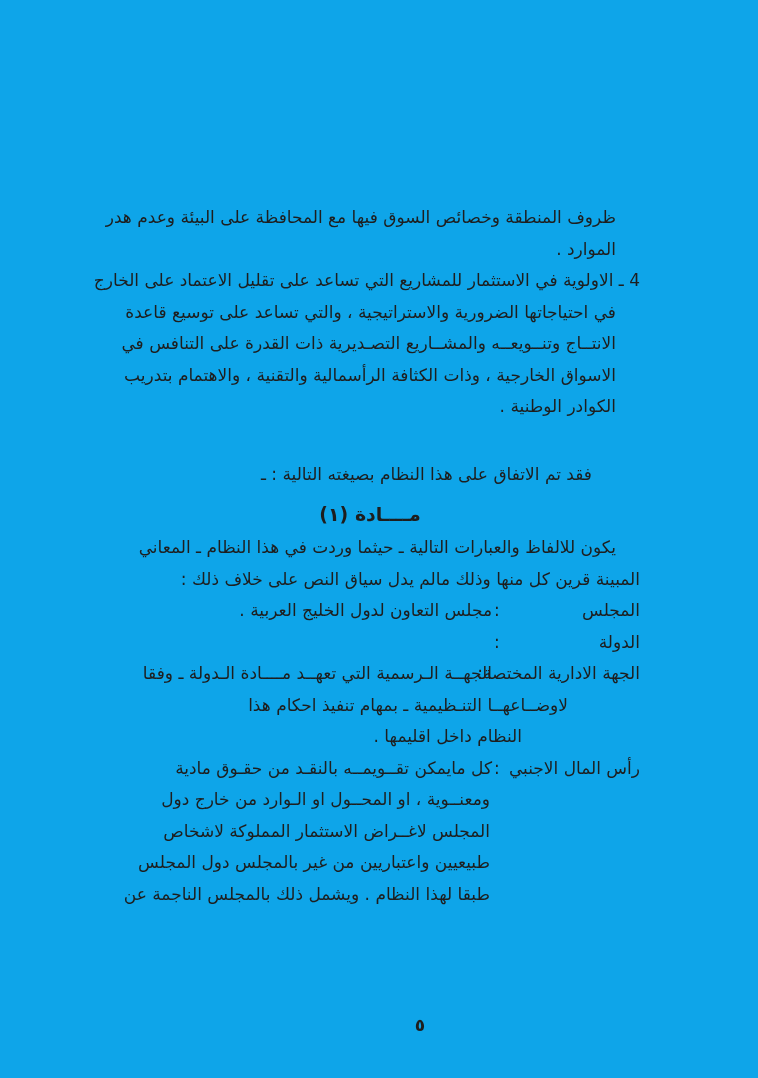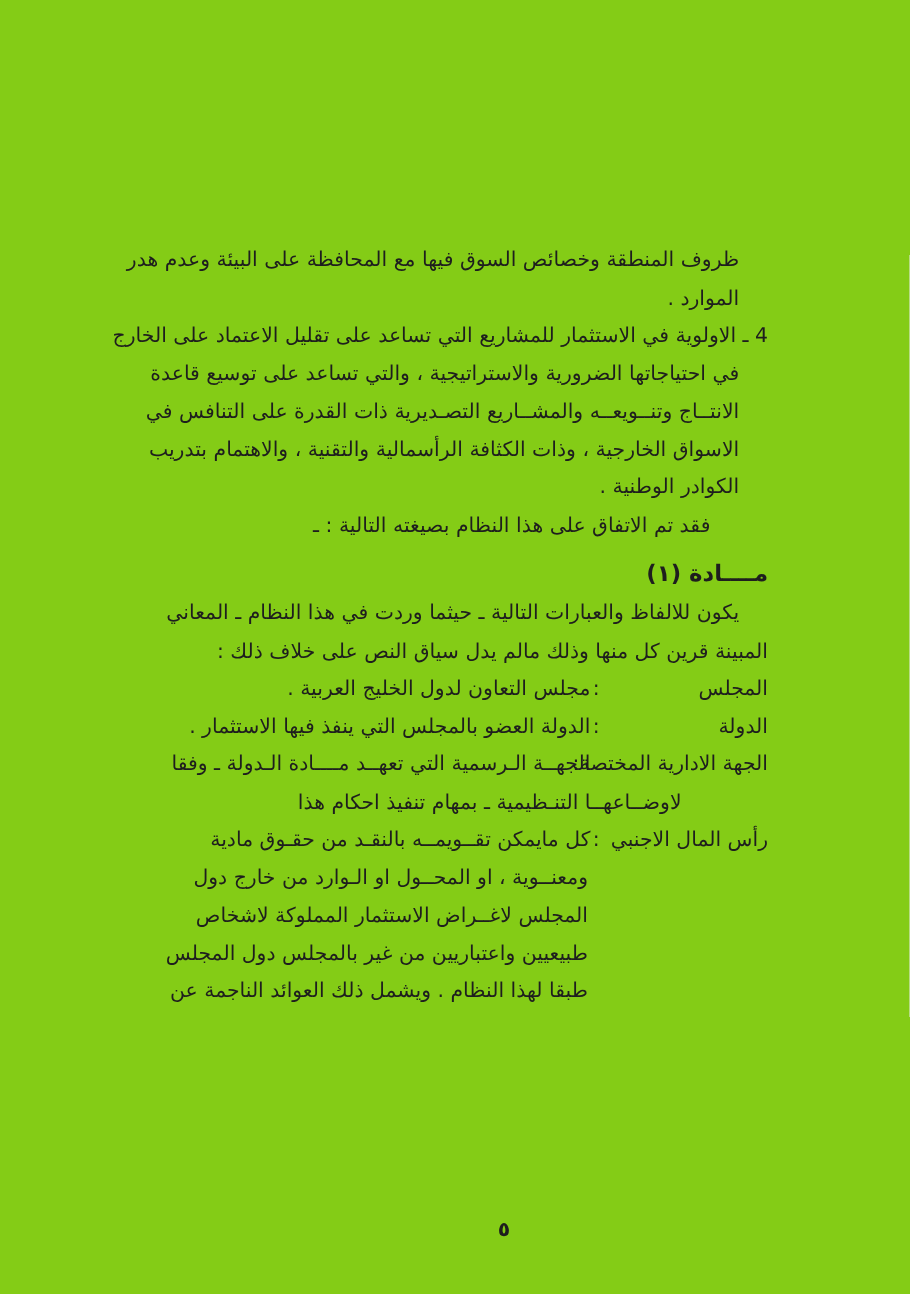--- a/index.html
+++ b/index.html
@@ -5,45 +5,46 @@
   html, body {
     margin: 0;
     padding: 0;
     background: #e8e8e8;
   }
   .page {
     position: relative;
     width: 758px;
     height: 1078px;
     margin: 0 auto;
-    background: #84cc16;
+    background: #0ea5e9;
     font-family: "DejaVu Sans", sans-serif;
     color: #1e1e1e;
     overflow: hidden;
   }
   .text-block {
     direction: rtl;
     padding: 202px 118px 0 70px;
   }
   .ln {
     direction: rtl;
     text-align: right;
     white-space: nowrap;
     font-size: 17px;
     line-height: 31.5px;
   }
   
   .indent-sm { padding-right: 24px; }
   
-  .indent-par { padding-right: 48px; }
+  .indent-par { padding-right: 48px; margin-top: 36px; }
   
   .indent-def-a { padding-right: 72px; }
   .indent-def-b { padding-right: 118px; }
   .indent-def-c { padding-right: 150px; }
   .article-heading {
+    text-align: center;
     font-weight: bold;
     font-size: 19px;
     line-height: 32px;
     margin-top: 8px;
     margin-bottom: 2px;
     padding-left: 30px;
     white-space: nowrap;
   }
   .def-row {
     display: flex;
@@ -104,46 +105,44 @@
       <div class="def-body">
         <div class="ln">مجلس التعاون لدول الخليج العربية .</div>
       </div>
     </div>
 
     <div class="def-row">
       <div class="def-term-box">
         <span>الدولة</span>
         <span class="def-colon">:</span>
       </div>
-      <div class="def-body">
-        <div class="ln">الدولة العضو بالمجلس التي ينفذ فيها الاستثمار .</div>
-      </div>
     </div>
 
     <div class="def-row">
       <div class="def-term-box">
         <span>الجهة الادارية المختصة</span>
         <span class="def-colon">:</span>
       </div>
       <div class="def-body">
         <div class="ln">الجهــة الـرسمية التي تعهــد مــــادة الـدولة ـ وفقا</div>
       </div>
     </div>
     <div class="ln indent-def-a">لاوضــاعهــا التنـظيمية ـ بمهام تنفيذ احكام هذا</div>
+    <div class="ln indent-def-b">النظام داخل اقليمها .</div>
 
     <div class="def-row">
       <div class="def-term-box">
         <span>رأس المال الاجنبي</span>
         <span class="def-colon">:</span>
       </div>
       <div class="def-body">
         <div class="ln">كل مايمكن تقــويمــه بالنقـد من حقـوق مادية</div>
       </div>
     </div>
     <div class="ln indent-def-c">ومعنــوية ، او المحــول او الـوارد من خارج دول</div>
     <div class="ln indent-def-c">المجلس لاغــراض الاستثمار المملوكة لاشخاص</div>
     <div class="ln indent-def-c">طبيعيين واعتباريين من غير بالمجلس دول المجلس</div>
-    <div class="ln indent-def-c">طبقا لهذا النظام . ويشمل ذلك العوائد الناجمة عن</div>
+    <div class="ln indent-def-c">طبقا لهذا النظام . ويشمل ذلك بالمجلس الناجمة عن</div>
 
   </div>
 
   <div class="page-num">٥</div>
 </div>
 
 </body></html>

